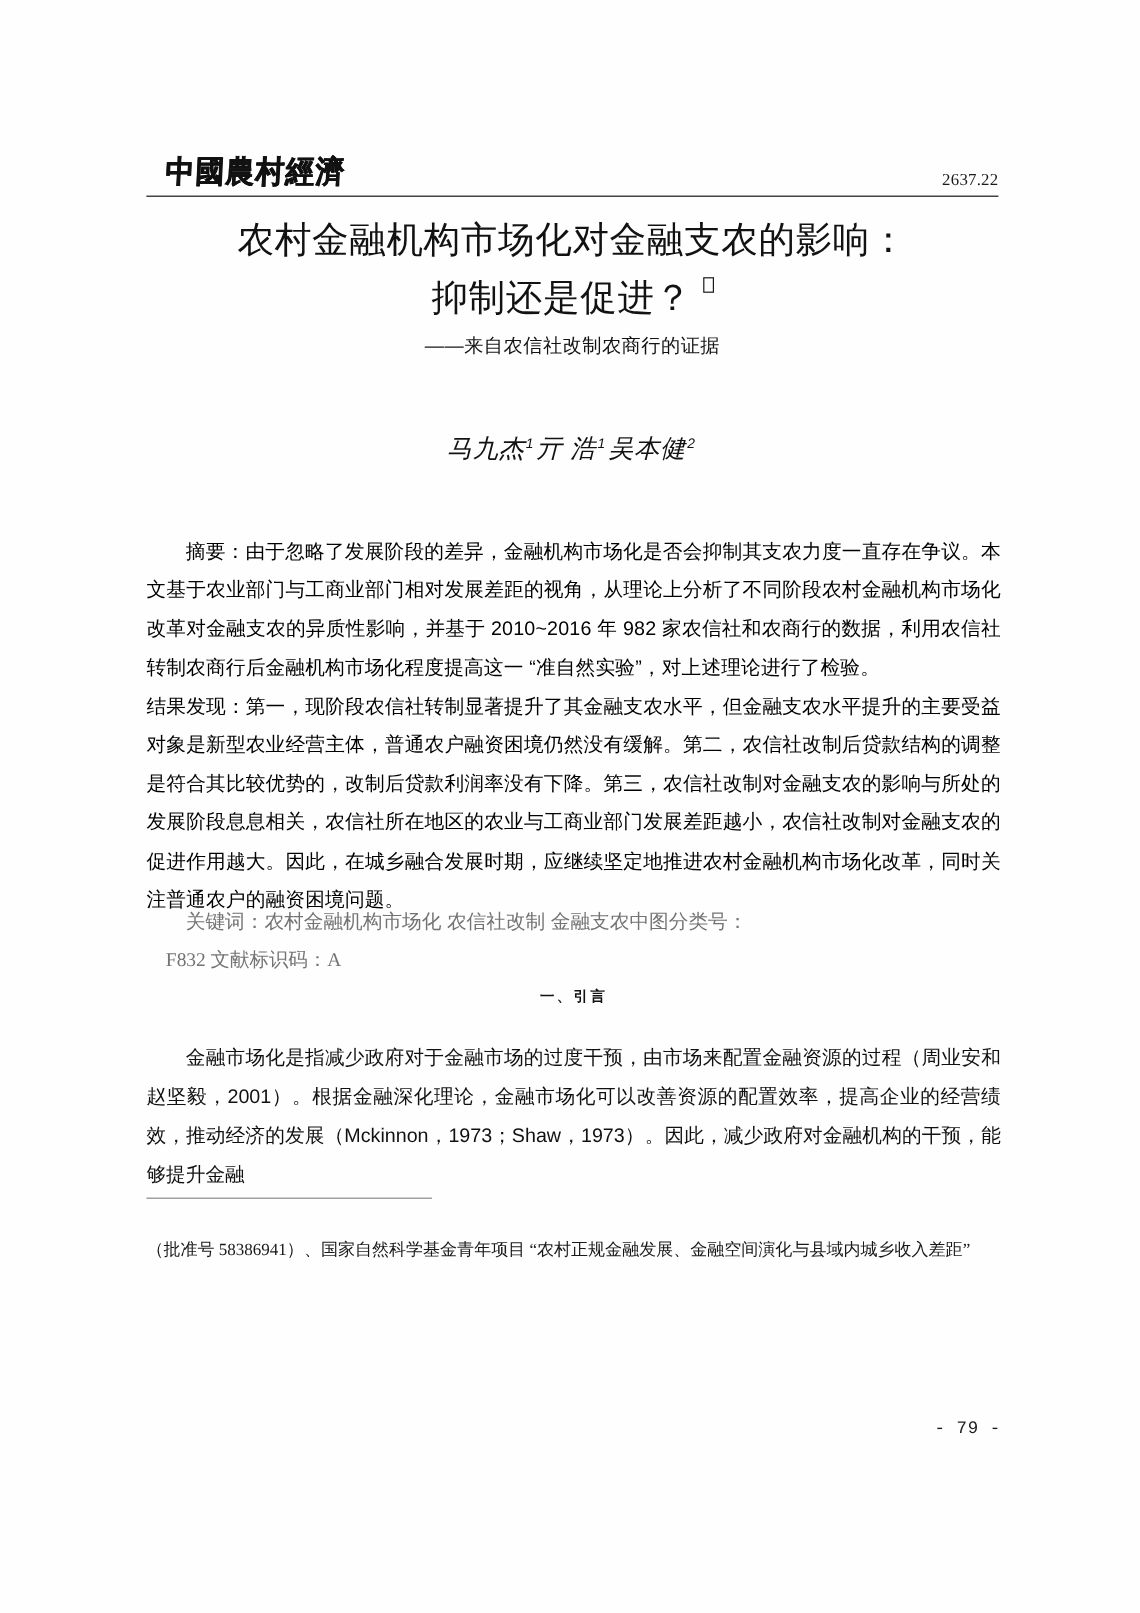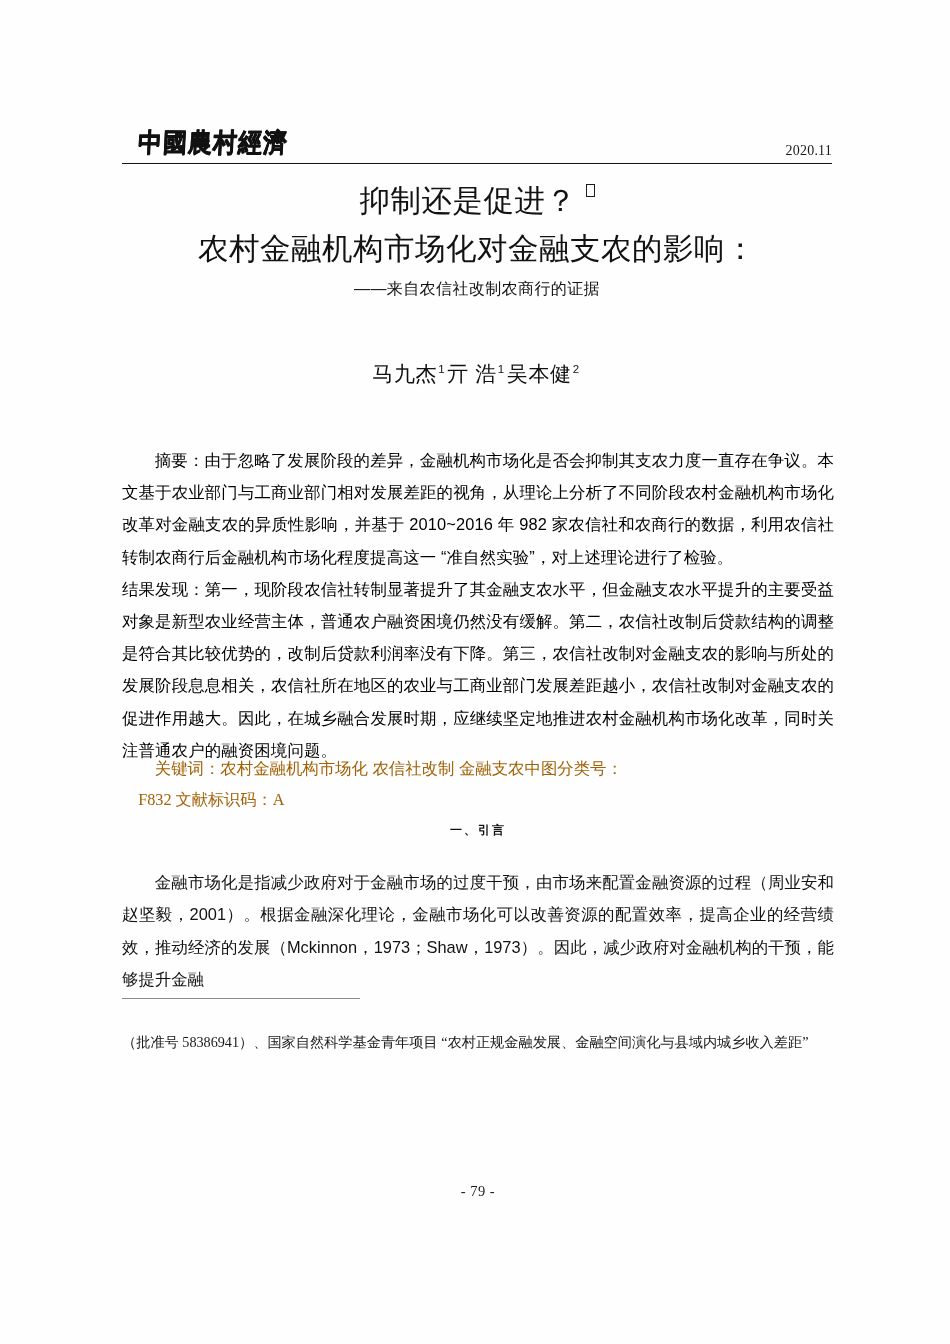--- a/index.html
+++ b/index.html
@@ -101,20 +101,21 @@
   
   .authors {
     position: absolute;
     left: 122px;
     top: 360px;
     width: 710px;
     text-align: center;
     font-size: 21px;
     letter-spacing: 0.6px;
     color: #121212;
+    font-style: italic;
   }
   .authors sup {
     font-size: 11.5px;
     vertical-align: super;
     margin-left: 1px;
     margin-right: 2px;
   }
 
   
   .abstract {
@@ -137,21 +138,21 @@
     text-indent: 0;
   }
 
   .meta-lines {
     position: absolute;
     left: 122px;
     top: 752px;
     width: 712px;
     font-size: 16.4px;
     line-height: 32.2px;
-    color: #a16207;
+    color: #737373;
   }
   .meta-lines .kw {
     text-indent: 2em;
   }
   .meta-lines .cls {
     text-indent: 1em;
     font-family: Liberation Serif, serif;
     font-size: 16.2px;
   }
 
@@ -214,44 +215,44 @@
     vertical-align: 2px;
     margin-right: 1px;
   }
 
   
   .page-num {
     position: absolute;
     left: 122px;
     top: 1183px;
     width: 712px;
-    text-align: center;
+    text-align: right;
     padding-right: 6px;
-    font-family: Liberation Serif, serif;
+    font-family: Liberation Mono, monospace;
     font-size: 14.5px;
     color: #1a1a1a;
     letter-spacing: 0.5px;
   }
 </style>
 </head>
 <body>
 
 <div class="page">
 
   <div class="masthead-row">
     <div class="masthead-logo">中國農村經濟</div>
-    <div class="masthead-issue">2020.11</div>
+    <div class="masthead-issue">2637.22</div>
   </div>
   <div class="head-rule"></div>
 
   <div class="title-block">
+    <div class="title-line">农村金融机构市场化对金融支农的影响：</div>
     <div class="title-line second">
       <span>抑制还是促进？</span><span class="fn-marker"></span>
     </div>
-    <div class="title-line">农村金融机构市场化对金融支农的影响：</div>
     <div class="subtitle">——来自农信社改制农商行的证据</div>
   </div>
 
   <div class="authors">
     <span>马九杰</span><sup>1</sup><span>亓 浩</span><sup>1</sup><span>吴本健</span><sup>2</sup>
   </div>
 
   <div class="abstract">
     <p>摘要：由于忽略了发展阶段的差异，金融机构市场化是否会抑制其支农力度一直存在争议。本文基于农业部门与工商业部门相对发展差距的视角，从理论上分析了不同阶段农村金融机构市场化改革对金融支农的异质性影响，并基于 2010~2016 年 982 家农信社和农商行的数据，利用农信社转制农商行后金融机构市场化程度提高这一 “准自然实验”，对上述理论进行了检验。</p>
     <p class="flow">结果发现：第一，现阶段农信社转制显著提升了其金融支农水平，但金融支农水平提升的主要受益对象是新型农业经营主体，普通农户融资困境仍然没有缓解。第二，农信社改制后贷款结构的调整是符合其比较优势的，改制后贷款利润率没有下降。第三，农信社改制对金融支农的影响与所处的发展阶段息息相关，农信社所在地区的农业与工商业部门发展差距越小，农信社改制对金融支农的促进作用越大。因此，在城乡融合发展时期，应继续坚定地推进农村金融机构市场化改革，同时关注普通农户的融资困境问题。</p>

